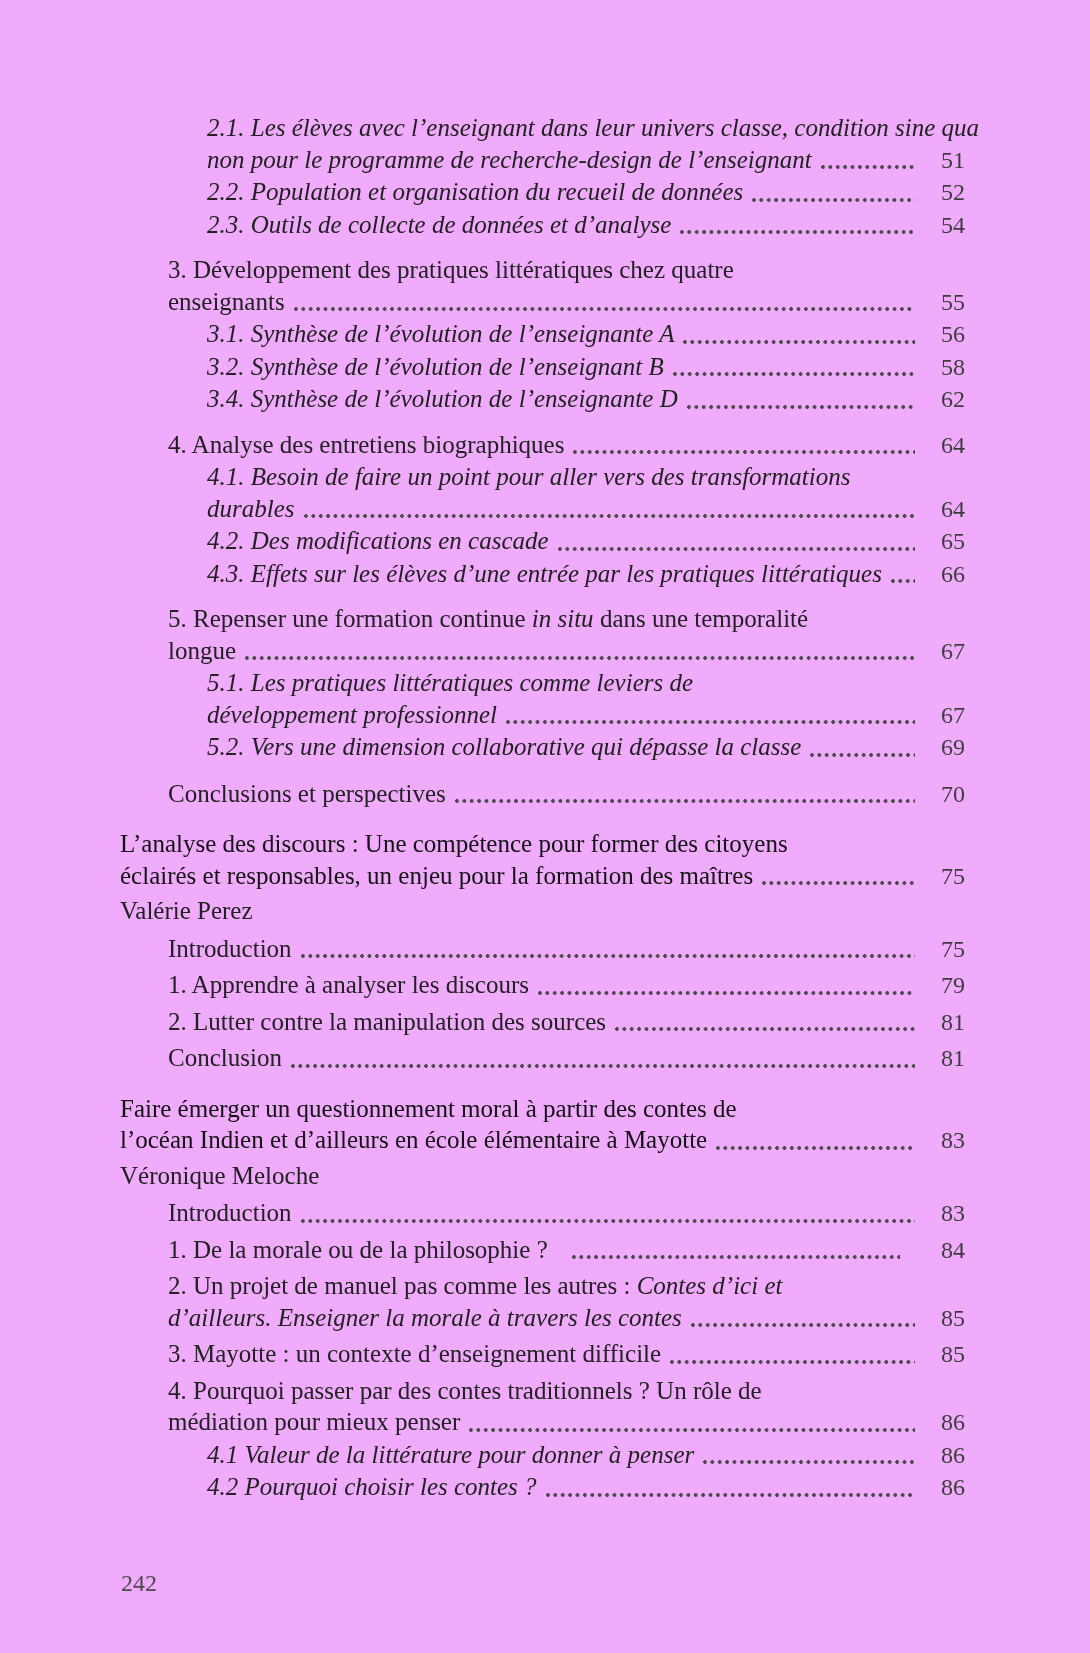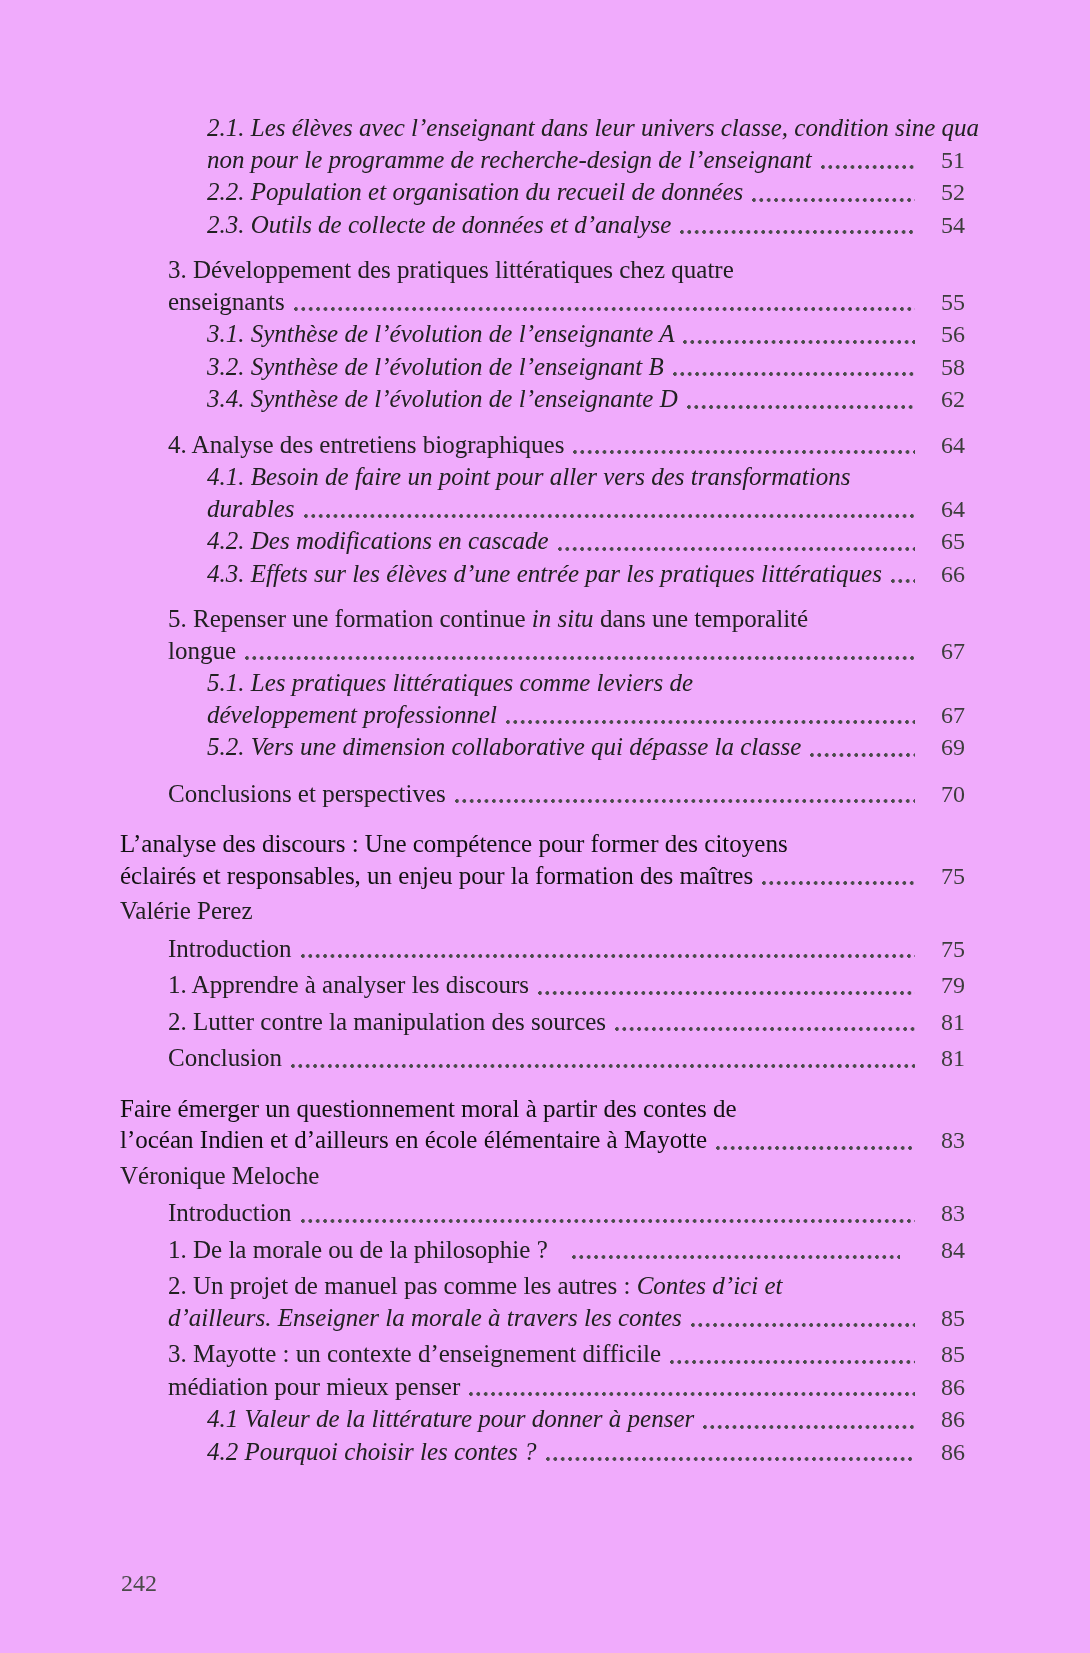--- a/index.html
+++ b/index.html
@@ -66,18 +66,19 @@
       <div class="line section" style="margin-top: 4px;"><span class="txt"><span>2. Lutter contre la manipulation des sources</span></span><span class="dots"></span><span class="pg">81</span></div>
       <div class="line section" style="margin-top: 4px;"><span class="txt"><span>Conclusion</span></span><span class="dots"></span><span class="pg">81</span></div>
       <div class="line chapter" style="margin-top: 18px;"><span class="txt"><span>Faire émerger un questionnement moral à partir des contes de</span></span></div>
       <div class="line chapter"><span class="txt"><span>l’océan Indien et d’ailleurs en école élémentaire à Mayotte</span></span><span class="dots"></span><span class="pg">83</span></div>
       <div class="line author" style="margin-top: 3px; align-items: center;"><span class="txt"><span>Véronique Meloche</span></span></div>
       <div class="line section" style="margin-top: 6px;"><span class="txt"><span>Introduction</span></span><span class="dots"></span><span class="pg">83</span></div>
       <div class="line section" style="margin-top: 4px; gap: 15px;"><span class="txt"><span>1. De la morale ou de la philosophie ?</span></span><span class="dots"></span><span class="pg">84</span></div>
       <div class="line section" style="margin-top: 4px; text-align: center;"><span class="txt"><span>2. Un projet de manuel pas comme les autres : </span><span class="i">Contes d’ici et</span></span></div>
       <div class="line section"><span class="txt"><span class="i">d’ailleurs. Enseigner la morale à travers les contes</span></span><span class="dots"></span><span class="pg">85</span></div>
       <div class="line section" style="margin-top: 4px; justify-content: flex-end;"><span class="txt"><span>3. Mayotte : un contexte d’enseignement difficile</span></span><span class="dots"></span><span class="pg">85</span></div>
+      <div class="line section" style="margin-top: 4px;"><span class="txt"><span>4. Pourquoi passer par des contes traditionnels ? Un rôle de</span></span></div>
       <div class="line section"><span class="txt"><span>médiation pour mieux penser</span></span><span class="dots"></span><span class="pg">86</span></div>
       <div class="line subsection"><span class="txt"><span class="i">4.1 Valeur de la littérature pour donner à penser</span></span><span class="dots"></span><span class="pg">86</span></div>
       <div class="line subsection"><span class="txt"><span class="i">4.2 Pourquoi choisir les contes ?</span></span><span class="dots"></span><span class="pg">86</span></div>
     </div>
   <div class="footer">242</div>
 </div>
 
 </body></html>

